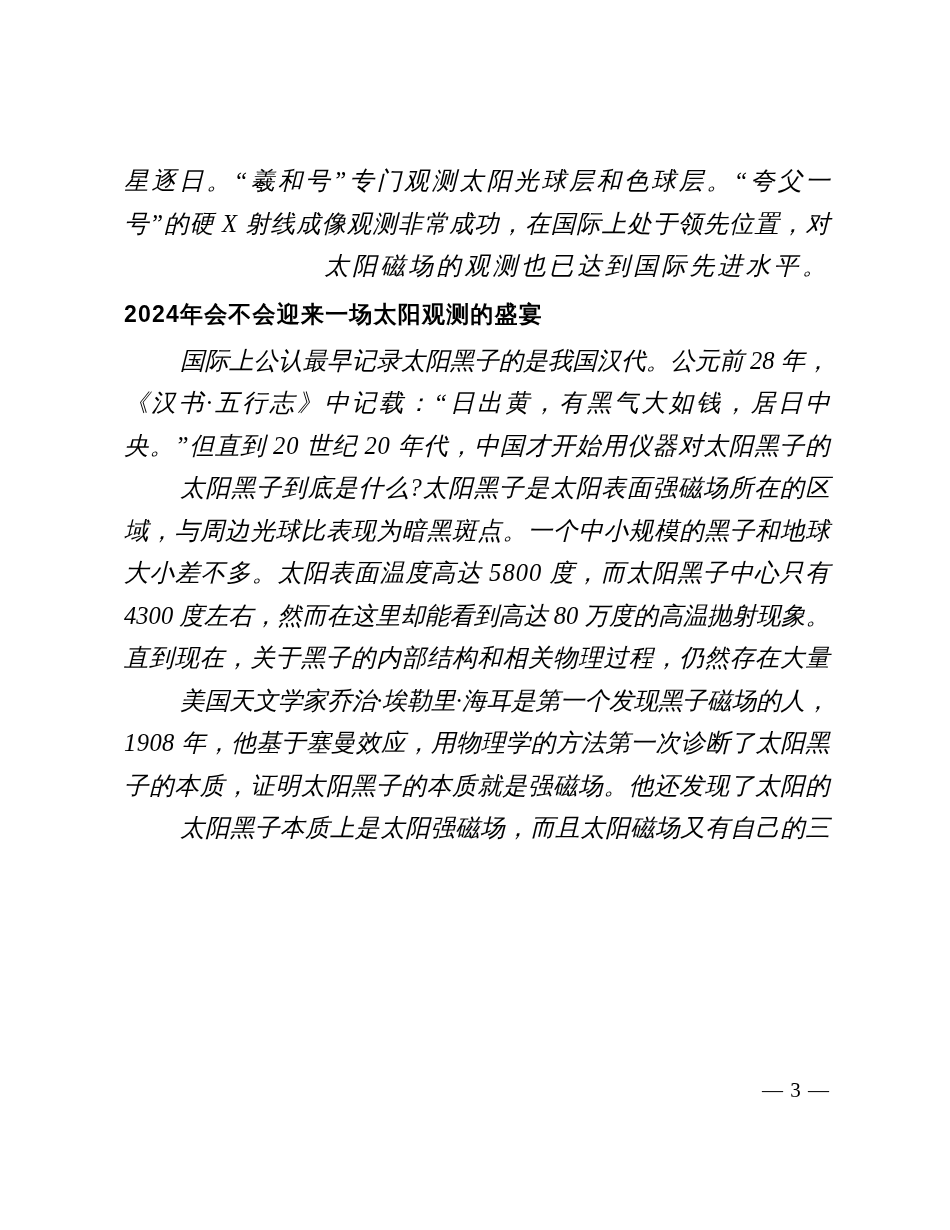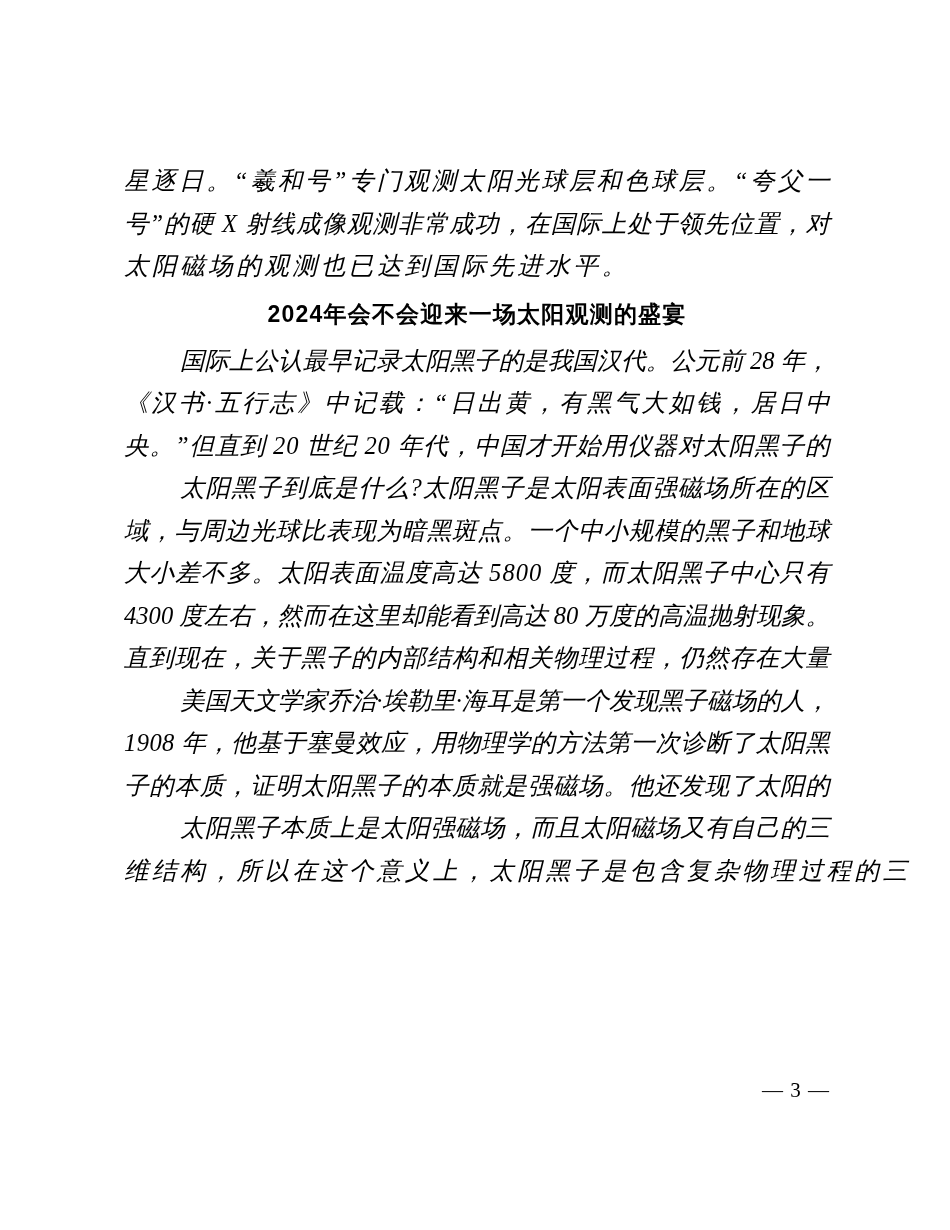--- a/index.html
+++ b/index.html
@@ -43,35 +43,35 @@
     white-space: nowrap;
     font-family: "Liberation Serif", "DejaVu Serif", serif;
     font-style: italic;
     font-weight: 400;
   }
   .line > span {
     display: inline-block;
   }
   
   .line.flush {
-    justify-content: flex-start;
+    justify-content: flex-end;
   }
   .line.flush > span {
     letter-spacing: 3.6px;
   }
   
   .line.indent {
     padding-left: 56px;
     width: 650px;
   }
 
   .heading {
     height: 52px;
     line-height: 52px;
-    text-align: center;
+    text-align: left;
     font-size: 23px;
     font-weight: 700;
     font-style: normal;
     letter-spacing: 1.2px;
     font-family: "Liberation Sans", "DejaVu Sans", sans-serif;
     white-space: nowrap;
   }
 
   .page-number {
     position: absolute;
@@ -521,18 +521,15 @@
         <span>阳</span>
         <span>磁</span>
         <span>场</span>
         <span>又</span>
         <span>有</span>
         <span>自</span>
         <span>己</span>
         <span>的</span>
         <span>三</span>
       </div>
-      <div class="line flush">
-        <span>维结构，所以在这个意义上，太阳黑子是包含复杂物理过程的三</span>
-      </div>
     </div>
   <div class="page-number">— 3 —</div>
 </div>
 
 </body></html>

